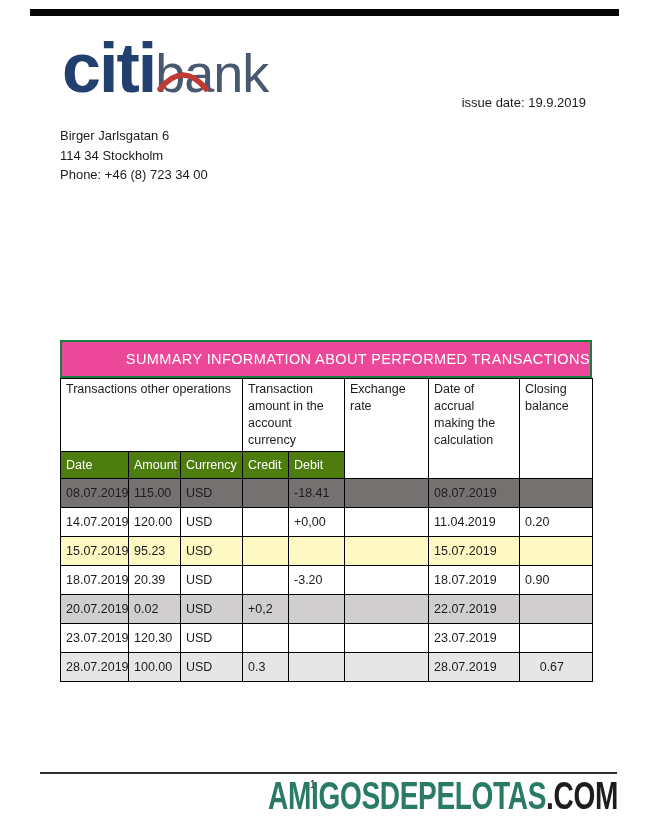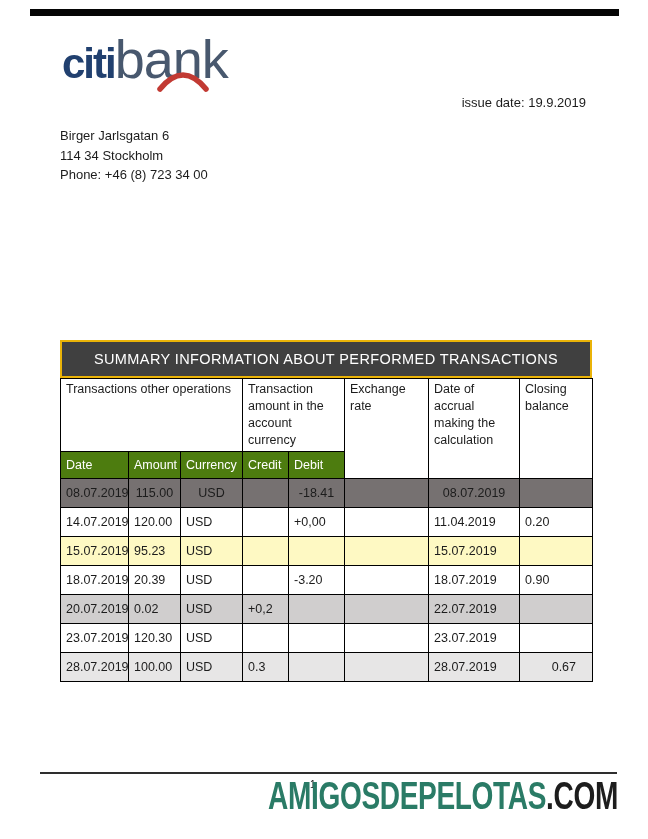--- a/index.html
+++ b/index.html
@@ -5,40 +5,40 @@
   html,body { margin:0; padding:0; background:#ffffff; }
   .page {
     position:relative; width:648px; height:839px; margin:0 auto;
     background:#ffffff; overflow:hidden;
     font-family:"Liberation Sans", sans-serif; color:#1c1c1c;
   }
   .top-rule { position:absolute; left:30px; top:9px; width:589px; height:7px; background:#050505; }
 
   
   .logo { position:absolute; left:62px; top:28px; white-space:nowrap; }
-  .logo .citi { font-size:42px; font-weight:600; color:#21406f; letter-spacing:-2px; }
+  .logo .citi { font-size:70px; font-weight:600; color:#21406f; letter-spacing:-2px; }
   .logo .bank { font-size:54px; font-weight:400; color:#48586e; letter-spacing:-1px; }
   .logo-arc { position:absolute; left:95px; top:40px; width:52px; height:24px; overflow:visible; }
   .logo-arc path { fill:none; stroke:#c23a33; stroke-width:5.5; stroke-linecap:round; }
 
   .issue-date { position:absolute; top:95px; right:62px; font-size:13px; color:#1c1c1c; }
 
   .sender { position:absolute; left:60px; top:126px; font-size:13px; line-height:19.5px; }
 
   .recipient {
     position:absolute; top:233px; right:59px; text-align:right;
     font-family:"DejaVu Sans Mono","Liberation Mono",monospace;
     font-size:13.5px; line-height:19.5px; color:#111;
   }
 
   
   .table-wrap { position:absolute; left:60px; top:340px; width:532px; }
   .table-title {
-    box-sizing:border-box; height:38px; background:#404040; border:2px solid #eab308;
-    color:#ffffff; text-align:center; line-height:34px; font-size:14.5px; letter-spacing:0.4px;
+    box-sizing:border-box; height:38px; background:#ec4899; border:2px solid #15803d;
+    color:#ffffff; text-align:right; line-height:34px; font-size:14.5px; letter-spacing:0.4px;
   }
   table.grid { border-collapse:collapse; table-layout:fixed; width:532px; }
   table.grid td { border:1px solid #000; font-size:12.5px; padding:2px 5px; overflow:hidden; }
   td.group-cell { height:62px; vertical-align:top; padding-top:3px; background:#ffffff; line-height:17px; }
   td.sub-cell { background:#4d7c0f; color:#ffffff; height:22px; vertical-align:middle; }
   td.data-cell { height:24px; vertical-align:middle; }
 
   
   .page-number { position:absolute; left:310px; top:779px; font-size:10px; color:#111; }
   .bottom-rule { position:absolute; left:40px; top:772px; width:577px; height:2px; background:#2e2e2e; }
@@ -94,21 +94,21 @@
             <td class="group-cell" colspan="1" rowspan="2">Date of accrual making the calculation</td>
             <td class="group-cell" colspan="1" rowspan="2">Closing balance</td>
           </tr>
           <tr>
             <td class="sub-cell">Date</td>
             <td class="sub-cell">Amount</td>
             <td class="sub-cell">Currency</td>
             <td class="sub-cell">Credit</td>
             <td class="sub-cell">Debit</td>
           </tr>
-          <tr style="background: rgb(118, 113, 113); text-align: center;">
+          <tr style="background: rgb(118, 113, 113);">
             <td class="data-cell">08.07.2019</td>
             <td class="data-cell">115.00</td>
             <td class="data-cell">USD</td>
             <td class="data-cell"></td>
             <td class="data-cell">-18.41</td>
             <td class="data-cell"></td>
             <td class="data-cell">08.07.2019</td>
             <td class="data-cell"></td>
           </tr>
           <tr style="background: rgb(255, 255, 255); padding-left: 8px;">
@@ -162,21 +162,21 @@
             <td class="data-cell"></td>
           </tr>
           <tr style="background: rgb(231, 230, 230); border-radius: 9px;">
             <td class="data-cell">28.07.2019</td>
             <td class="data-cell">100.00</td>
             <td class="data-cell">USD</td>
             <td class="data-cell">0.3</td>
             <td class="data-cell"></td>
             <td class="data-cell"></td>
             <td class="data-cell">28.07.2019</td>
-            <td class="data-cell" style="text-align: right; padding-right: 16px;">0.67</td>
+            <td class="data-cell" style="text-align: right; padding-right: 28px;">0.67</td>
           </tr>
         </tbody>
     </table>
   </div>
 
   <div class="page-number">1</div>
   <div class="bottom-rule"></div>
 
   <div class="watermark">
     <span class="wm-green">AMIGOSDEPELOTAS</span><span class="wm-dark">.COM</span>

